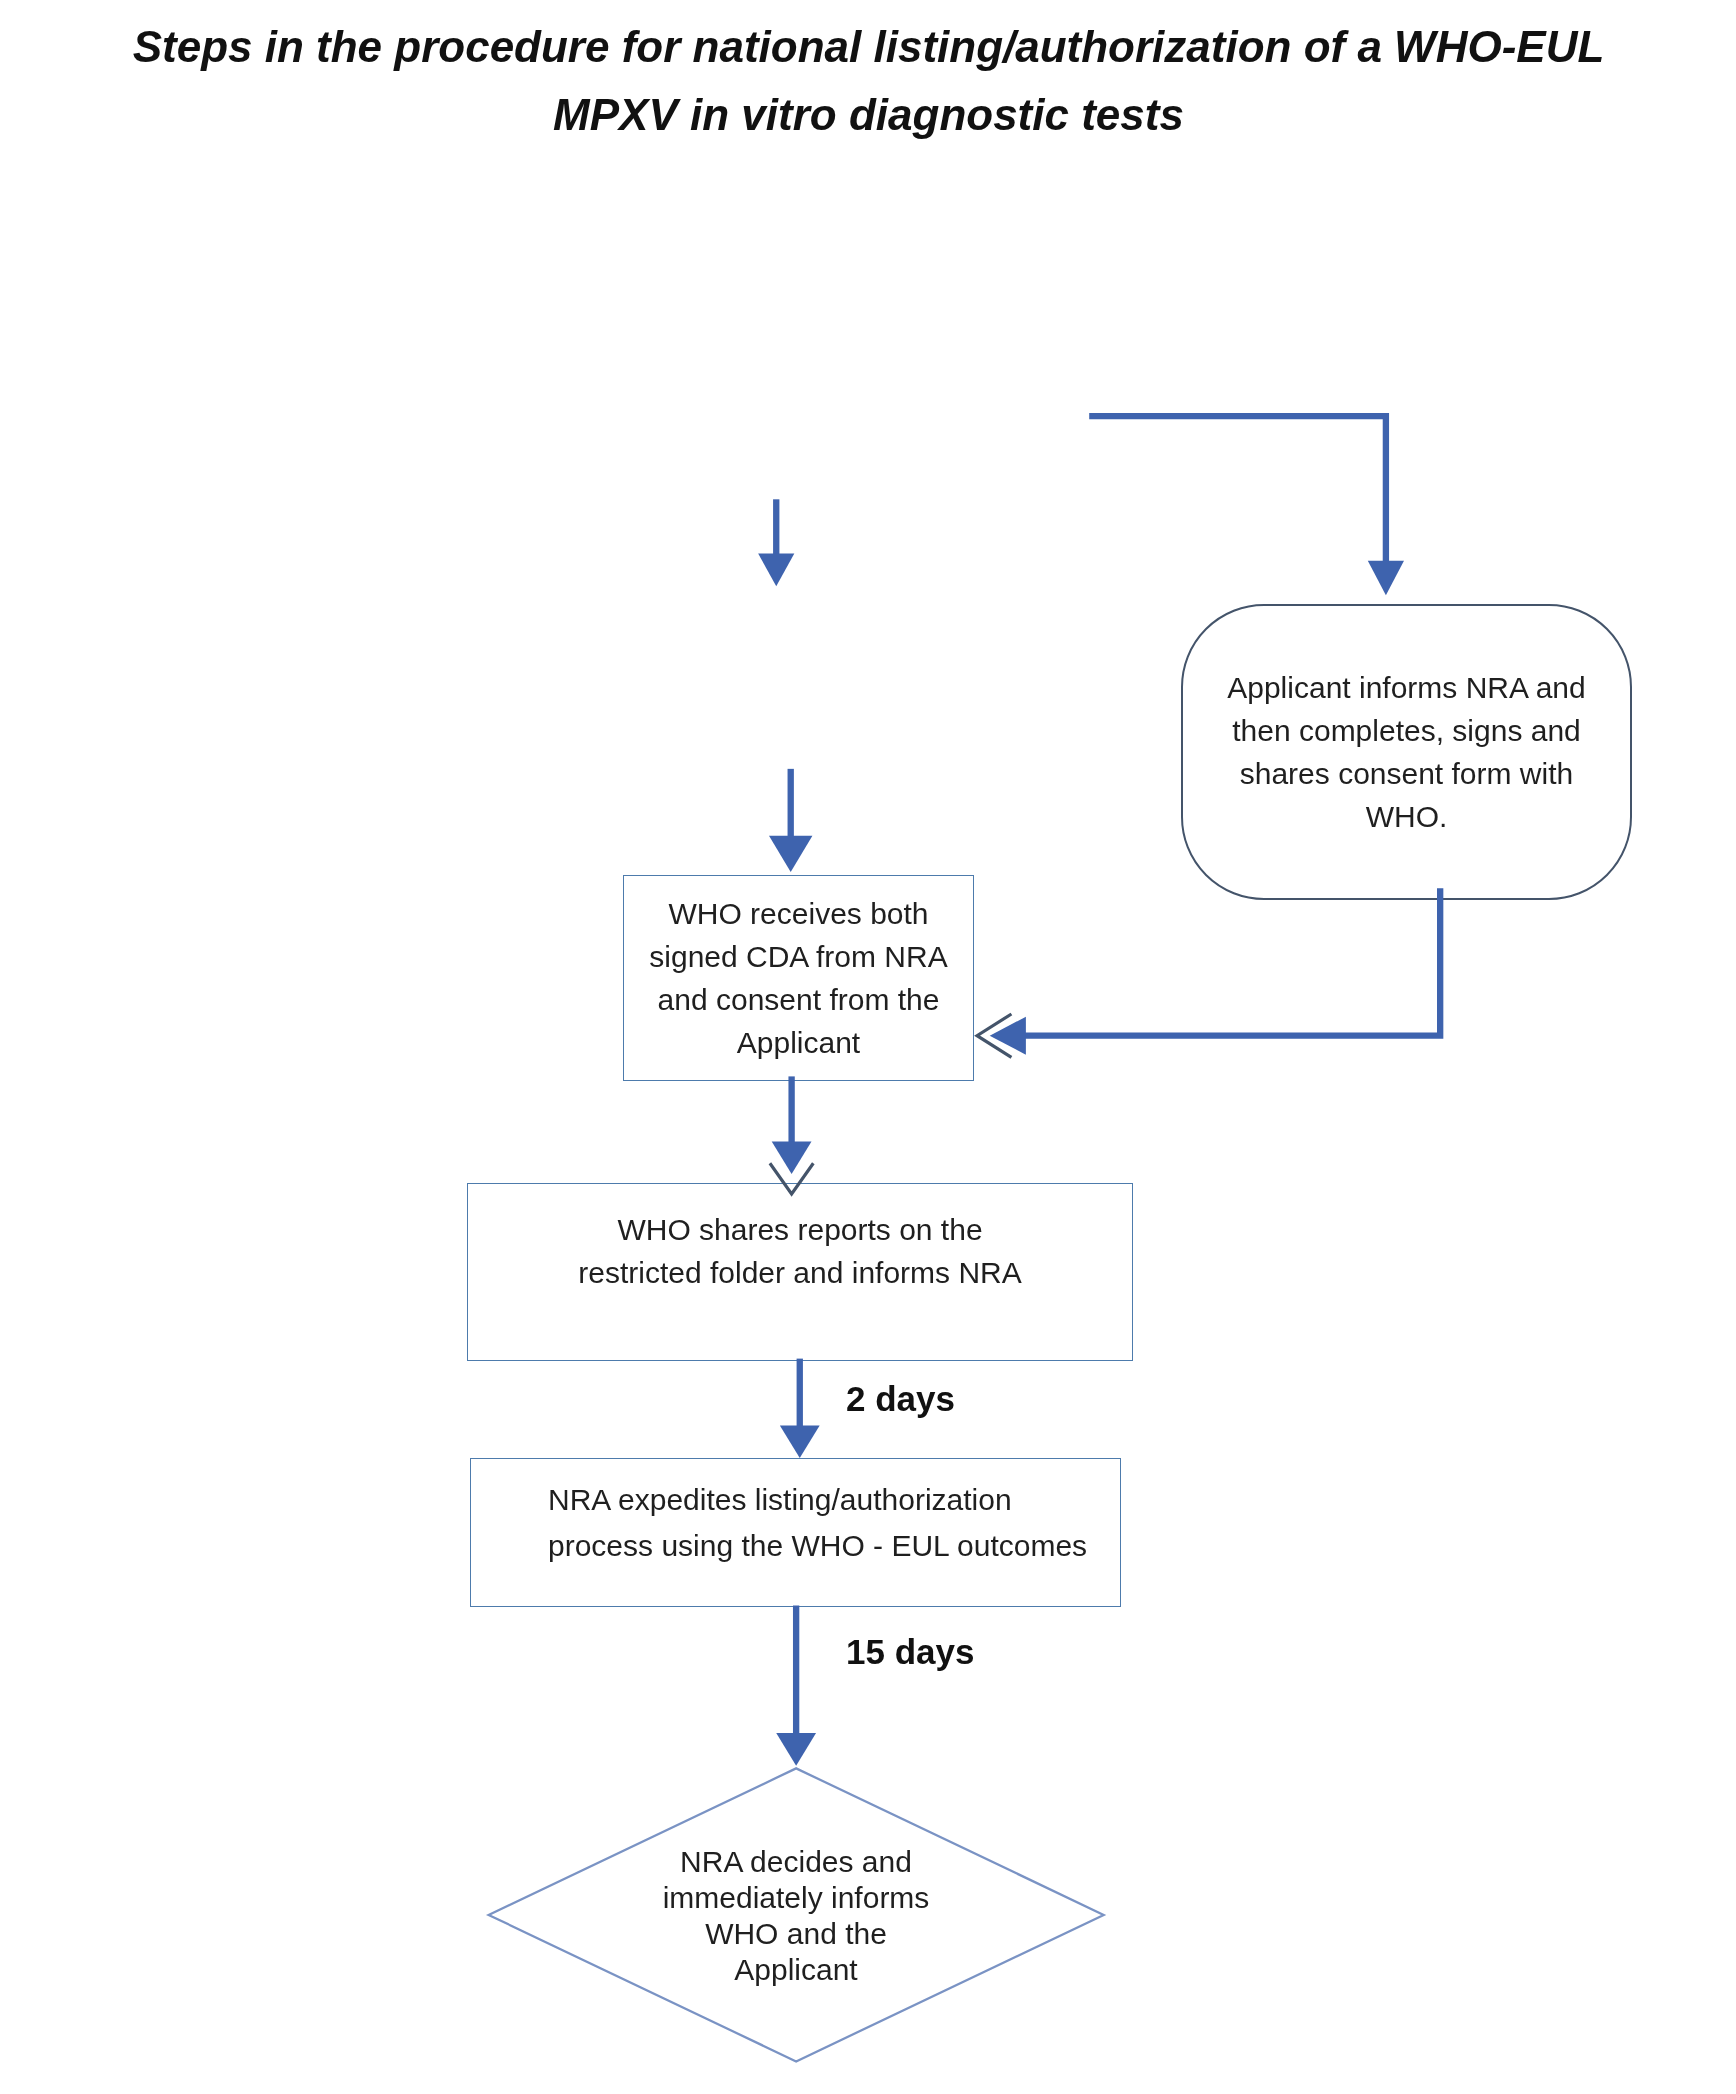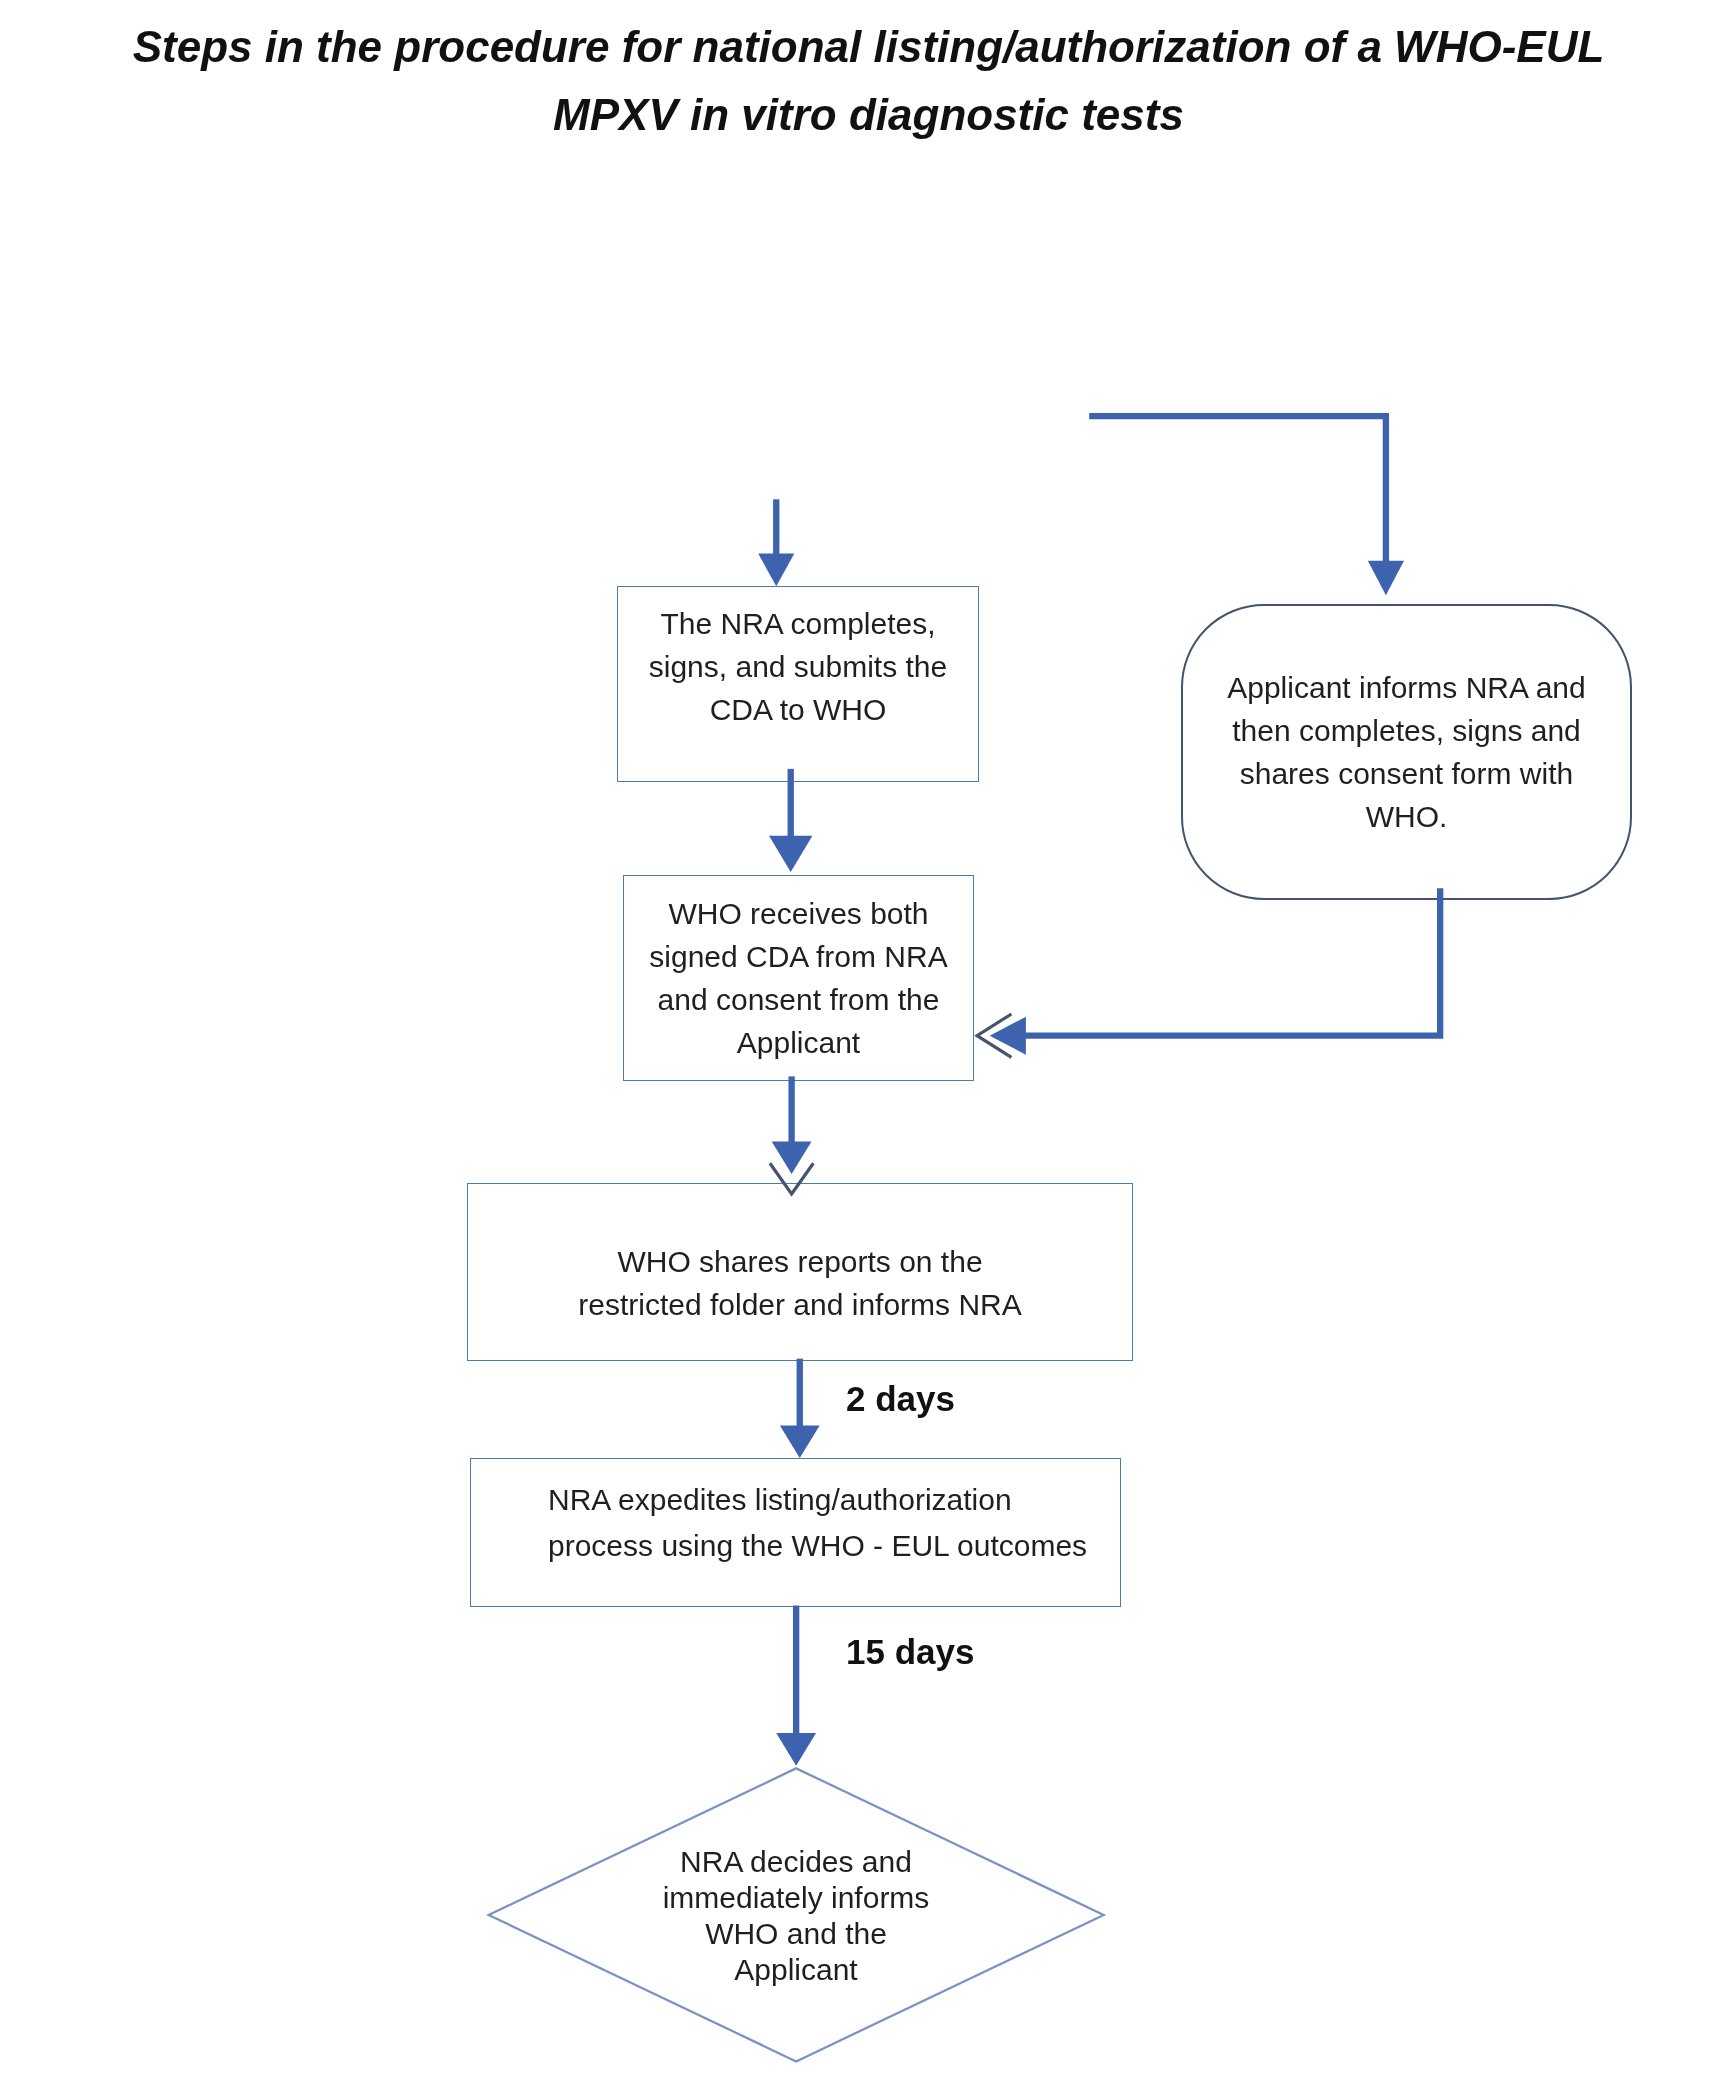--- a/index.html
+++ b/index.html
@@ -37,21 +37,21 @@
   .stadium-applicant{left:1181px;top:604px;width:451px;height:296px;
     border:2.3px solid var(--stadium-border);border-radius:83px;}
   .stadium-applicant .inner{max-width:389px;}
 
   .rect-who-receives{left:623px;top:875px;width:351px;height:206px;
     border:1.8px solid var(--rect-border);}
   .rect-who-receives .inner{max-width:299px;}
 
   .rect-who-shares{left:467px;top:1183px;width:666px;height:178px;
     border:1.8px solid var(--rect-border);align-items:flex-start;padding-top:23.5px;}
-  .rect-who-shares .inner{max-width:452px;margin-top:32px;}
+  .rect-who-shares .inner{max-width:452px;}
 
   .rect-nra-expedites{left:470px;top:1458px;width:651px;height:149px;
     border:1.8px solid var(--rect-border);align-items:flex-start;justify-content:flex-start;
     text-align:left;padding:18px 0 0 29px;line-height:46px;}
   .rect-nra-expedites .inner{max-width:561px;margin-left:48px;}
 
   .diamond-text{left:624px;top:1816px;width:344px;height:199px;background:transparent;
     border:none;line-height:36px;}
   .diamond-text .inner{max-width:299px;}
 
@@ -66,23 +66,20 @@
   .diamond-shape{fill:#ffffff;stroke:var(--diamond-border);stroke-width:2.5;}
 </style>
 </head>
 <body>
 
 <div class="canvas">
 
   <h1 class="title">Steps in the procedure for national listing/authorization of a WHO-EUL MPXV in vitro diagnostic tests</h1>
 
 
-  <div class="node rect-nra-completes">
-    <span class="inner">The NRA completes, signs, and submits the CDA to WHO</span>
-  </div>
 
   <div class="node stadium-applicant">
     <span class="inner">Applicant informs NRA and then completes, signs and shares consent form with WHO.</span>
   </div>
 
   <div class="node rect-who-receives">
     <span class="inner">WHO receives both signed CDA from NRA and consent from the Applicant</span>
   </div>
 
   <div class="node rect-who-shares">

